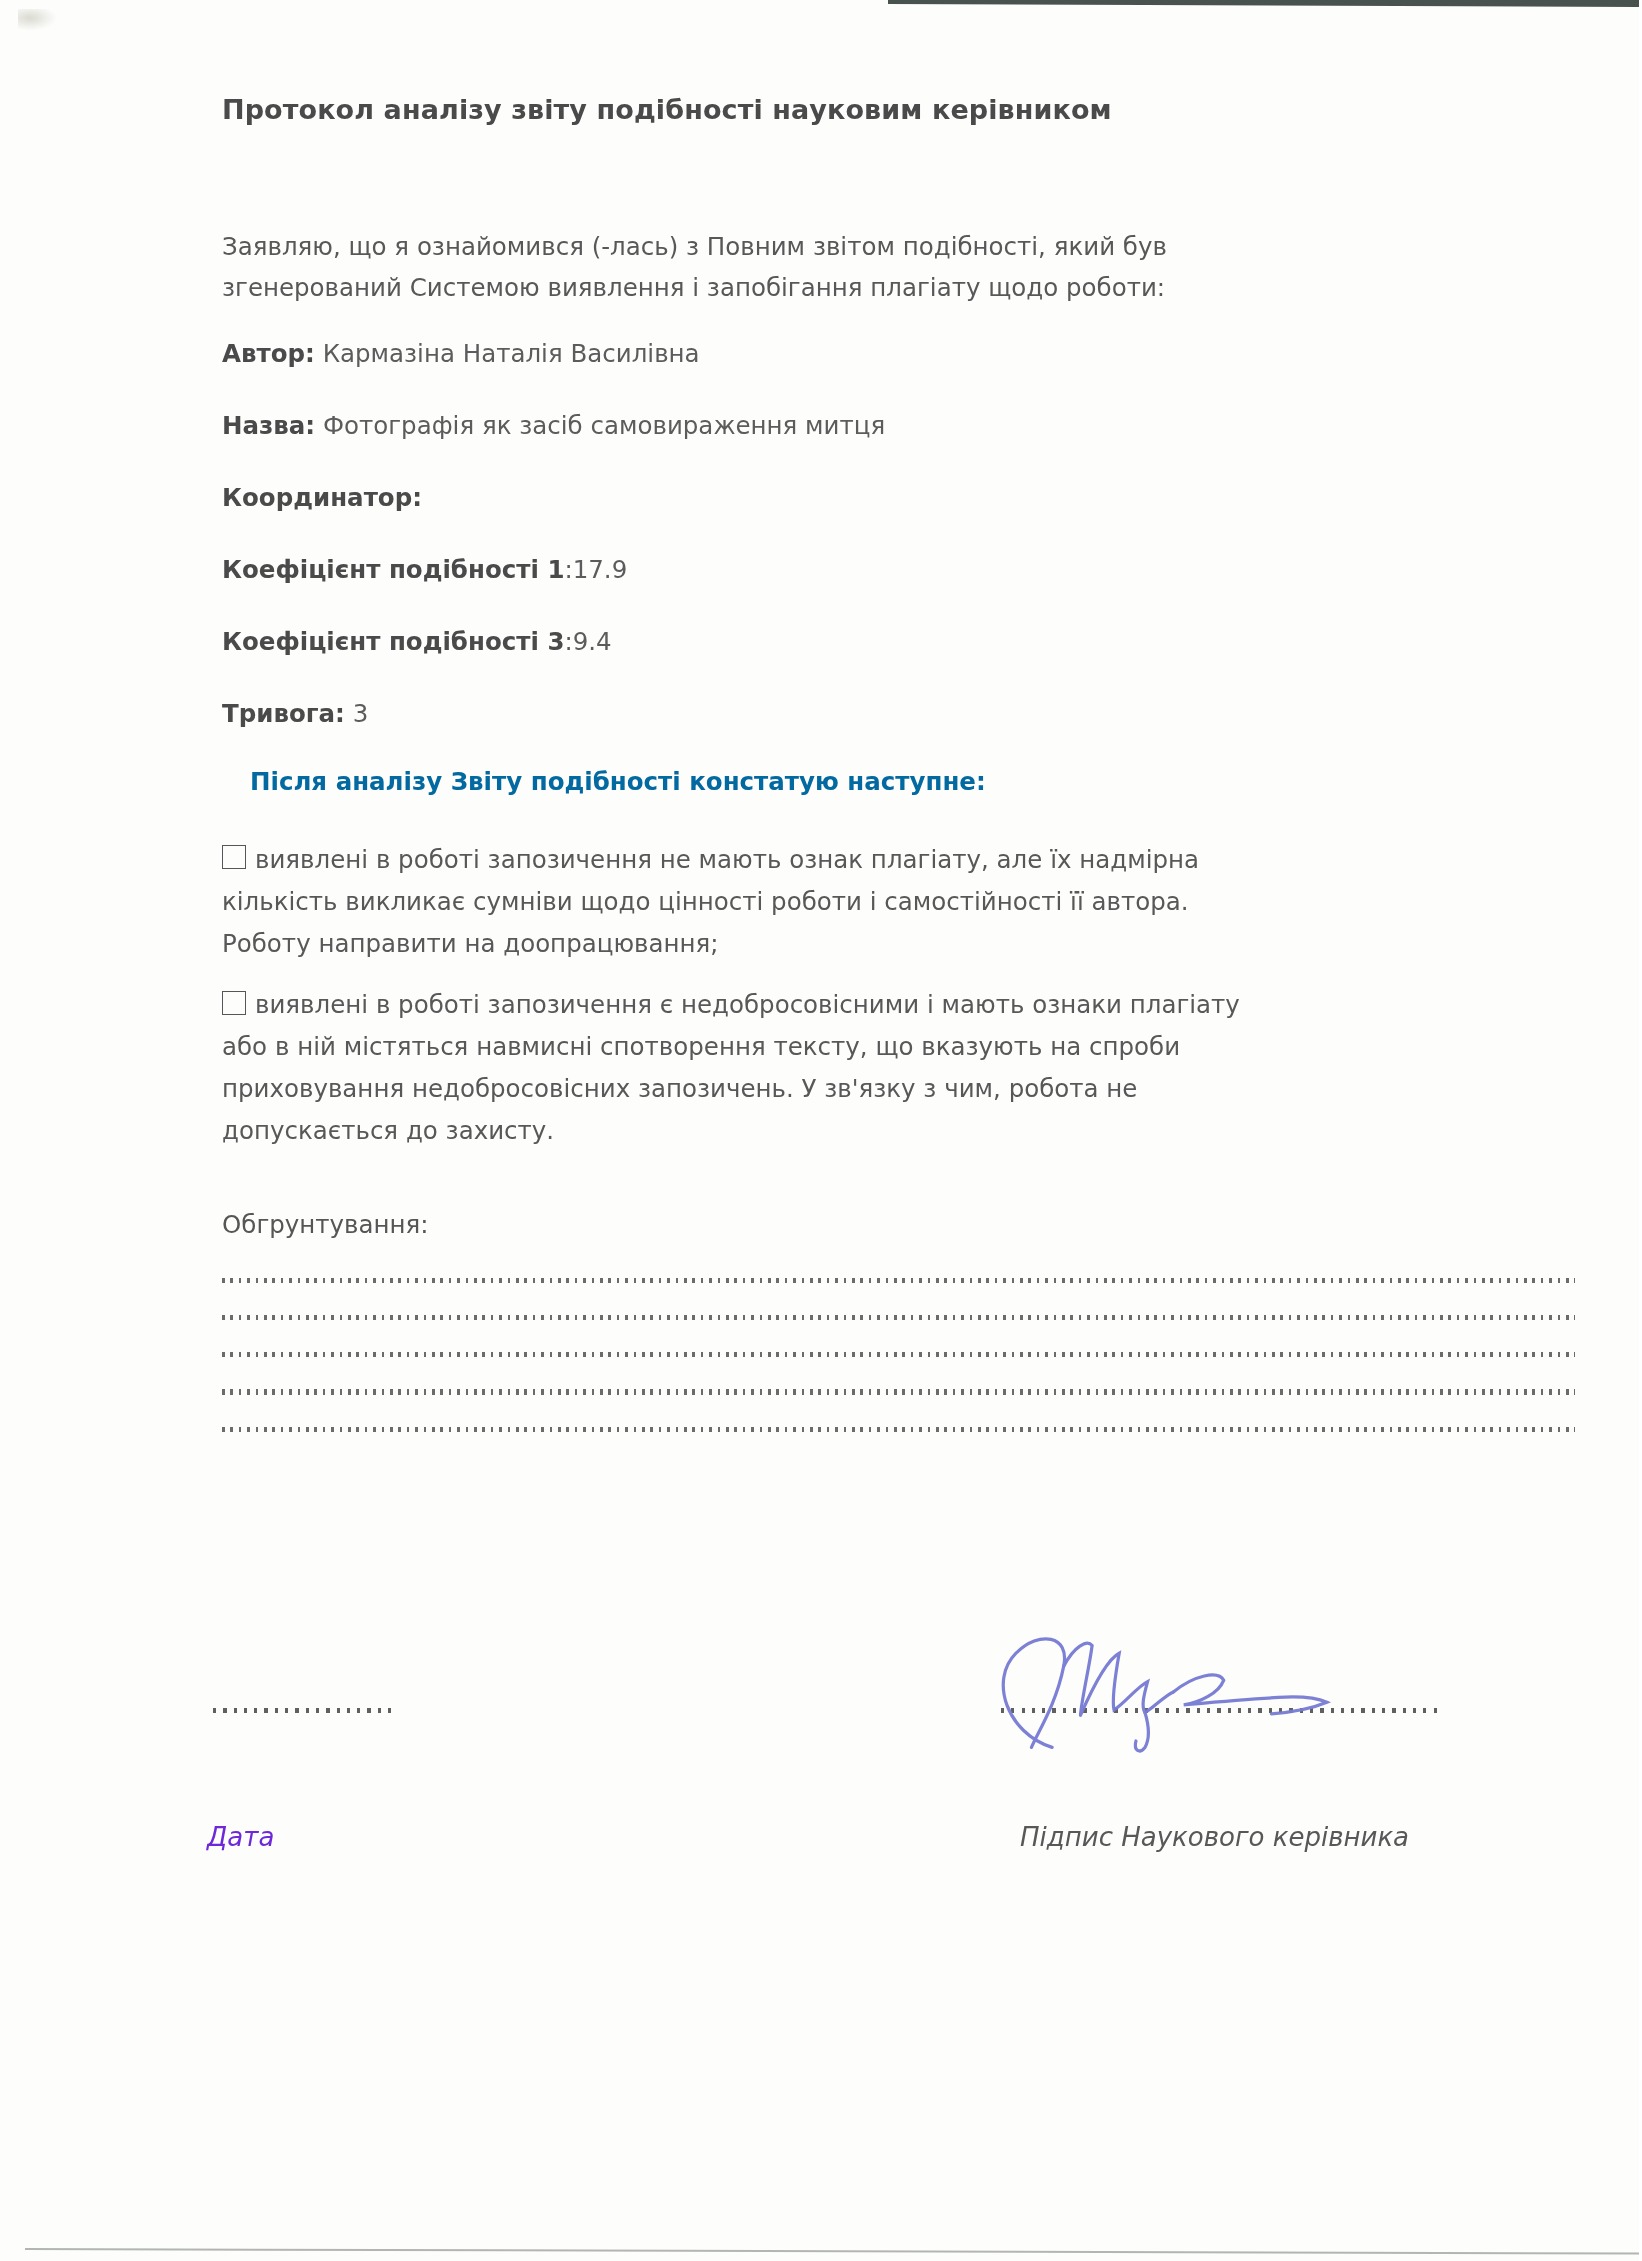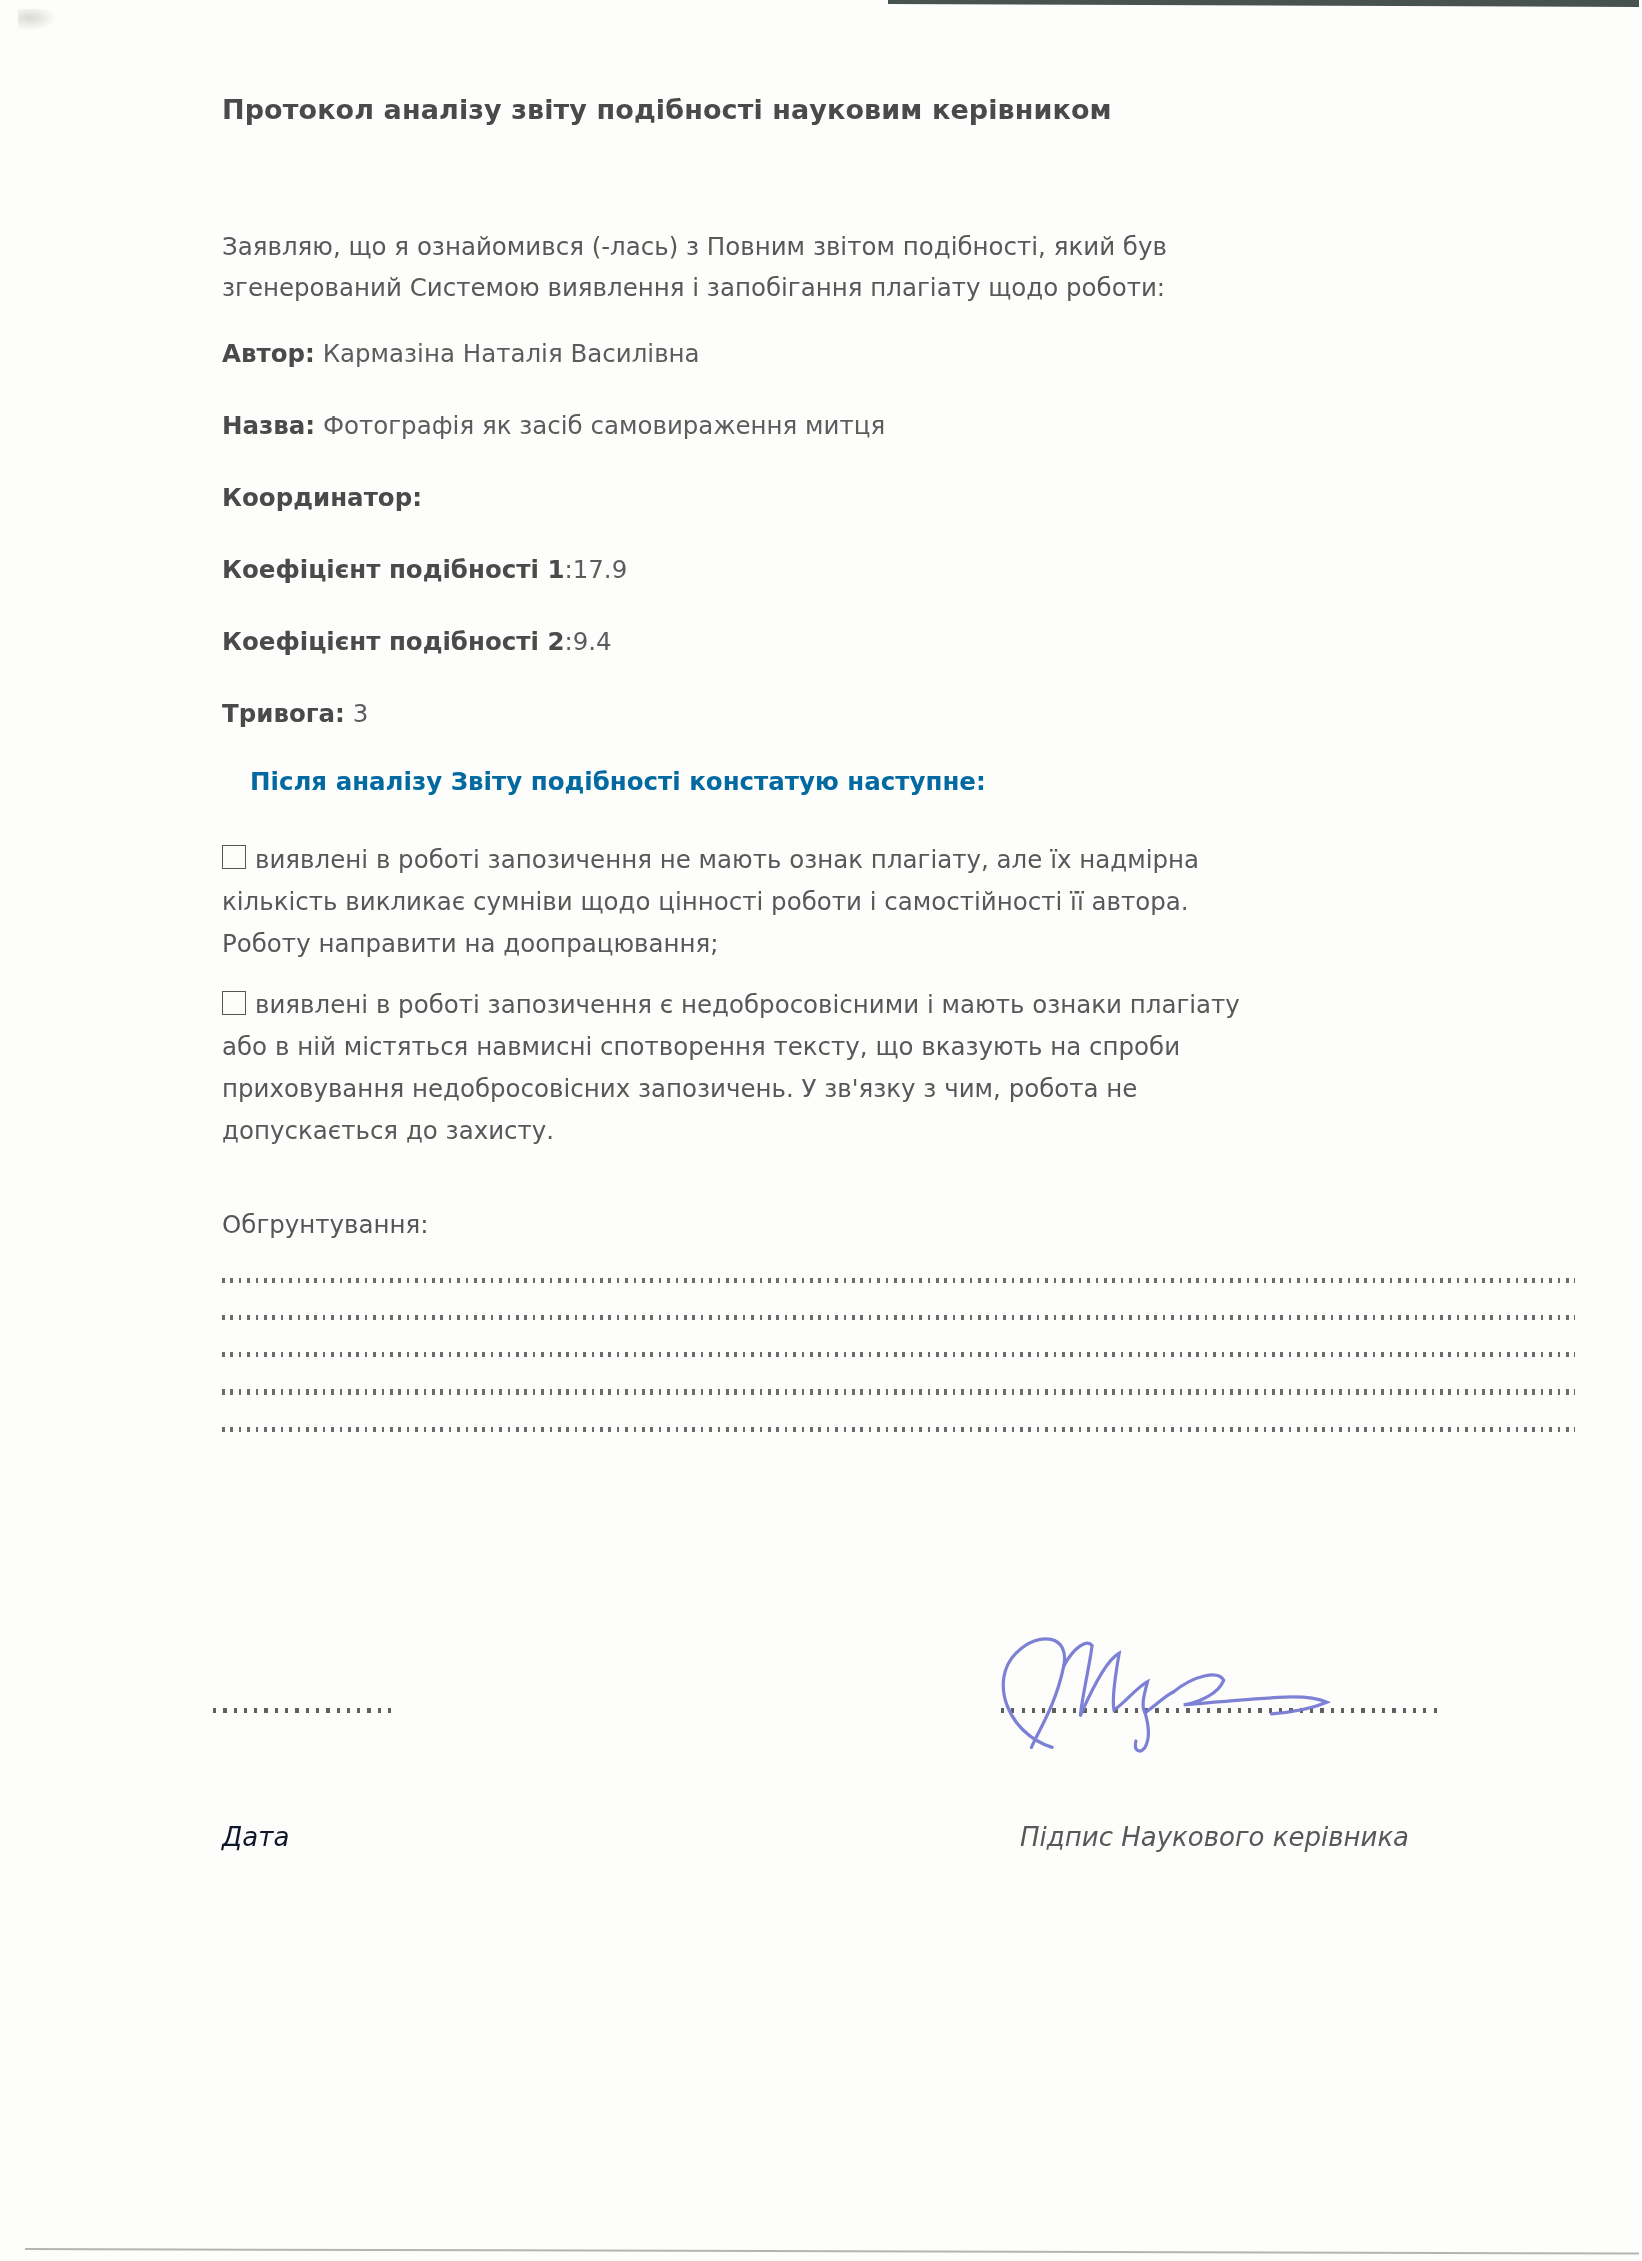--- a/index.html
+++ b/index.html
@@ -87,22 +87,22 @@
     background:repeating-linear-gradient(to right,#606060 0,#606060 3.2px,transparent 3.2px,transparent 10.3px);
   }
   .signature-dotted-line{
     position:absolute;left:1001px;top:1708px;width:437px;height:5.2px;
     background:repeating-linear-gradient(to right,#606060 0,#606060 3.2px,transparent 3.2px,transparent 10.3px);
   }
   .signature-svg{
     position:absolute;left:976px;top:1630px;
   }
   .date-label{
-    position:absolute;left:222px;top:1818px;
-    font-size:26px;font-style:italic;color:#0f172a;line-height:39px;
+    position:absolute;left:207px;top:1818px;
+    font-size:26px;font-style:italic;color:#6d28d9;line-height:39px;
   }
   .signature-label{
     position:absolute;left:1020px;top:1818px;
     font-size:26px;font-style:italic;color:#585858;line-height:39px;
   }
 </style>
 </head>
 <body>
 
 <div class="page">
@@ -124,21 +124,21 @@
     <p class="field">
       <span class="field-label">Назва:</span><span class="field-value"> Фотографія як засіб самовираження митця</span>
     </p>
     <p class="field">
       <span class="field-label">Координатор:</span><span class="field-value"></span>
     </p>
     <p class="field">
       <span class="field-label">Коефіцієнт подібності 1</span><span class="field-value">:17.9</span>
     </p>
     <p class="field">
-      <span class="field-label">Коефіцієнт подібності 2</span><span class="field-value">:9.4</span>
+      <span class="field-label">Коефіцієнт подібності 3</span><span class="field-value">:9.4</span>
     </p>
     <p class="field">
       <span class="field-label">Тривога:</span><span class="field-value"> 3</span>
     </p>
 
     <p class="statement-heading">Після аналізу Звіту подібності констатую наступне:</p>
 
 
     <p class="option opt2">
       <span class="checkbox"></span><span class="option-text">виявлені в роботі запозичення не мають ознак плагіату, але їх надмірна

